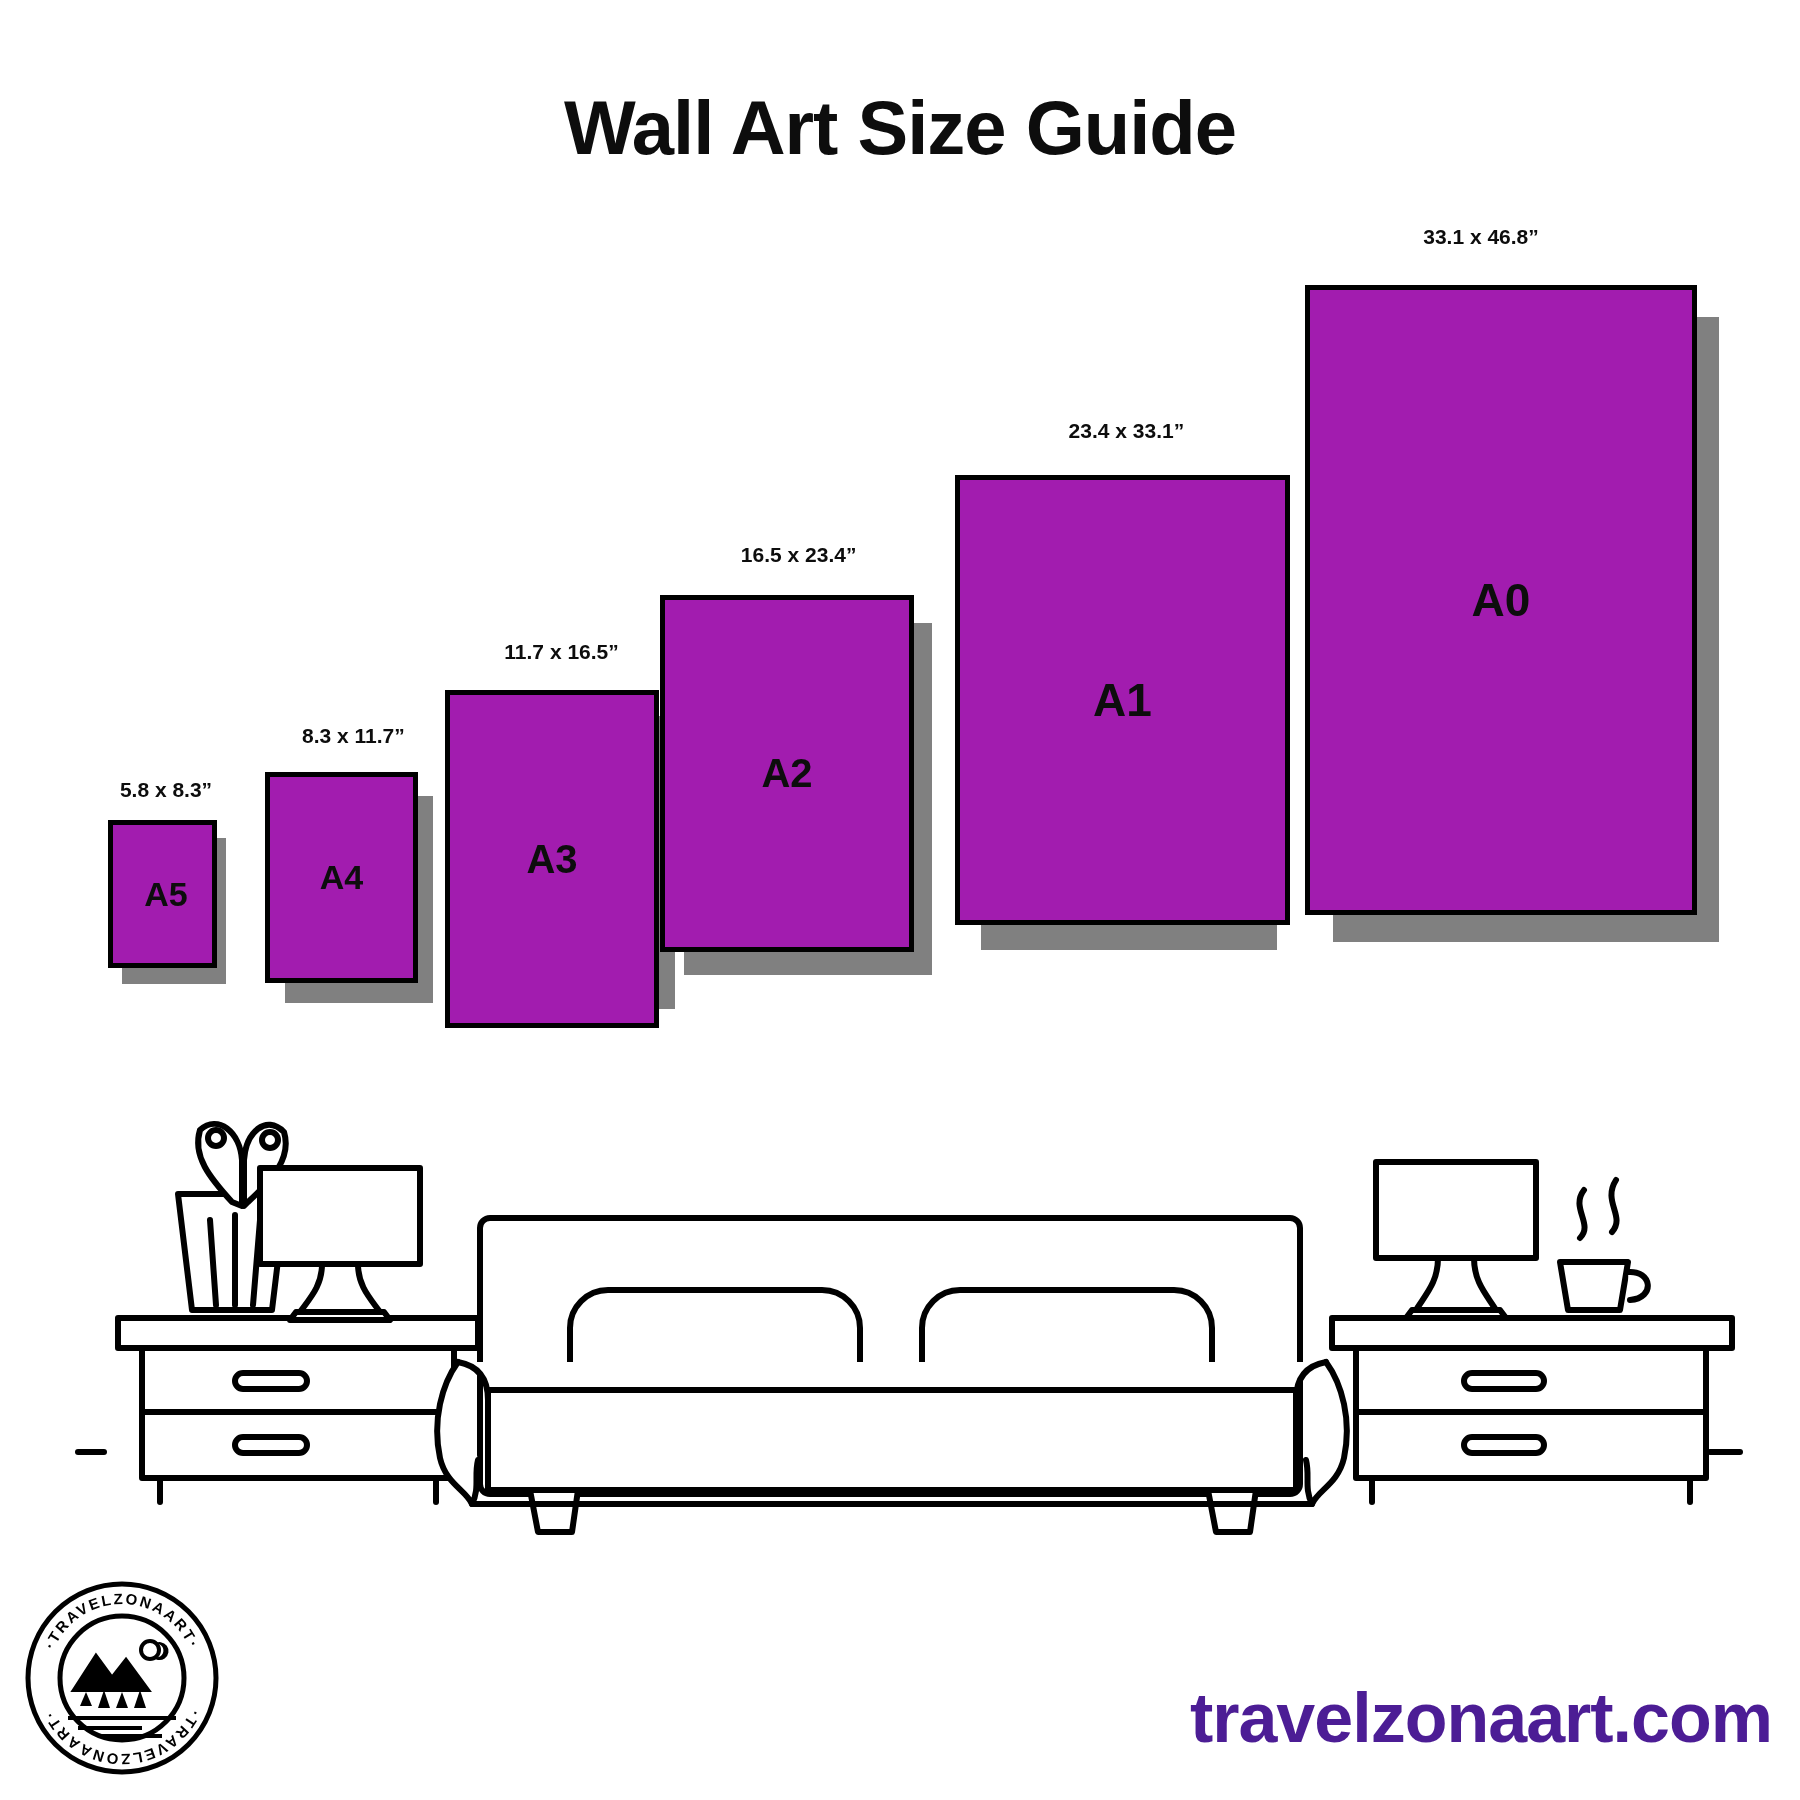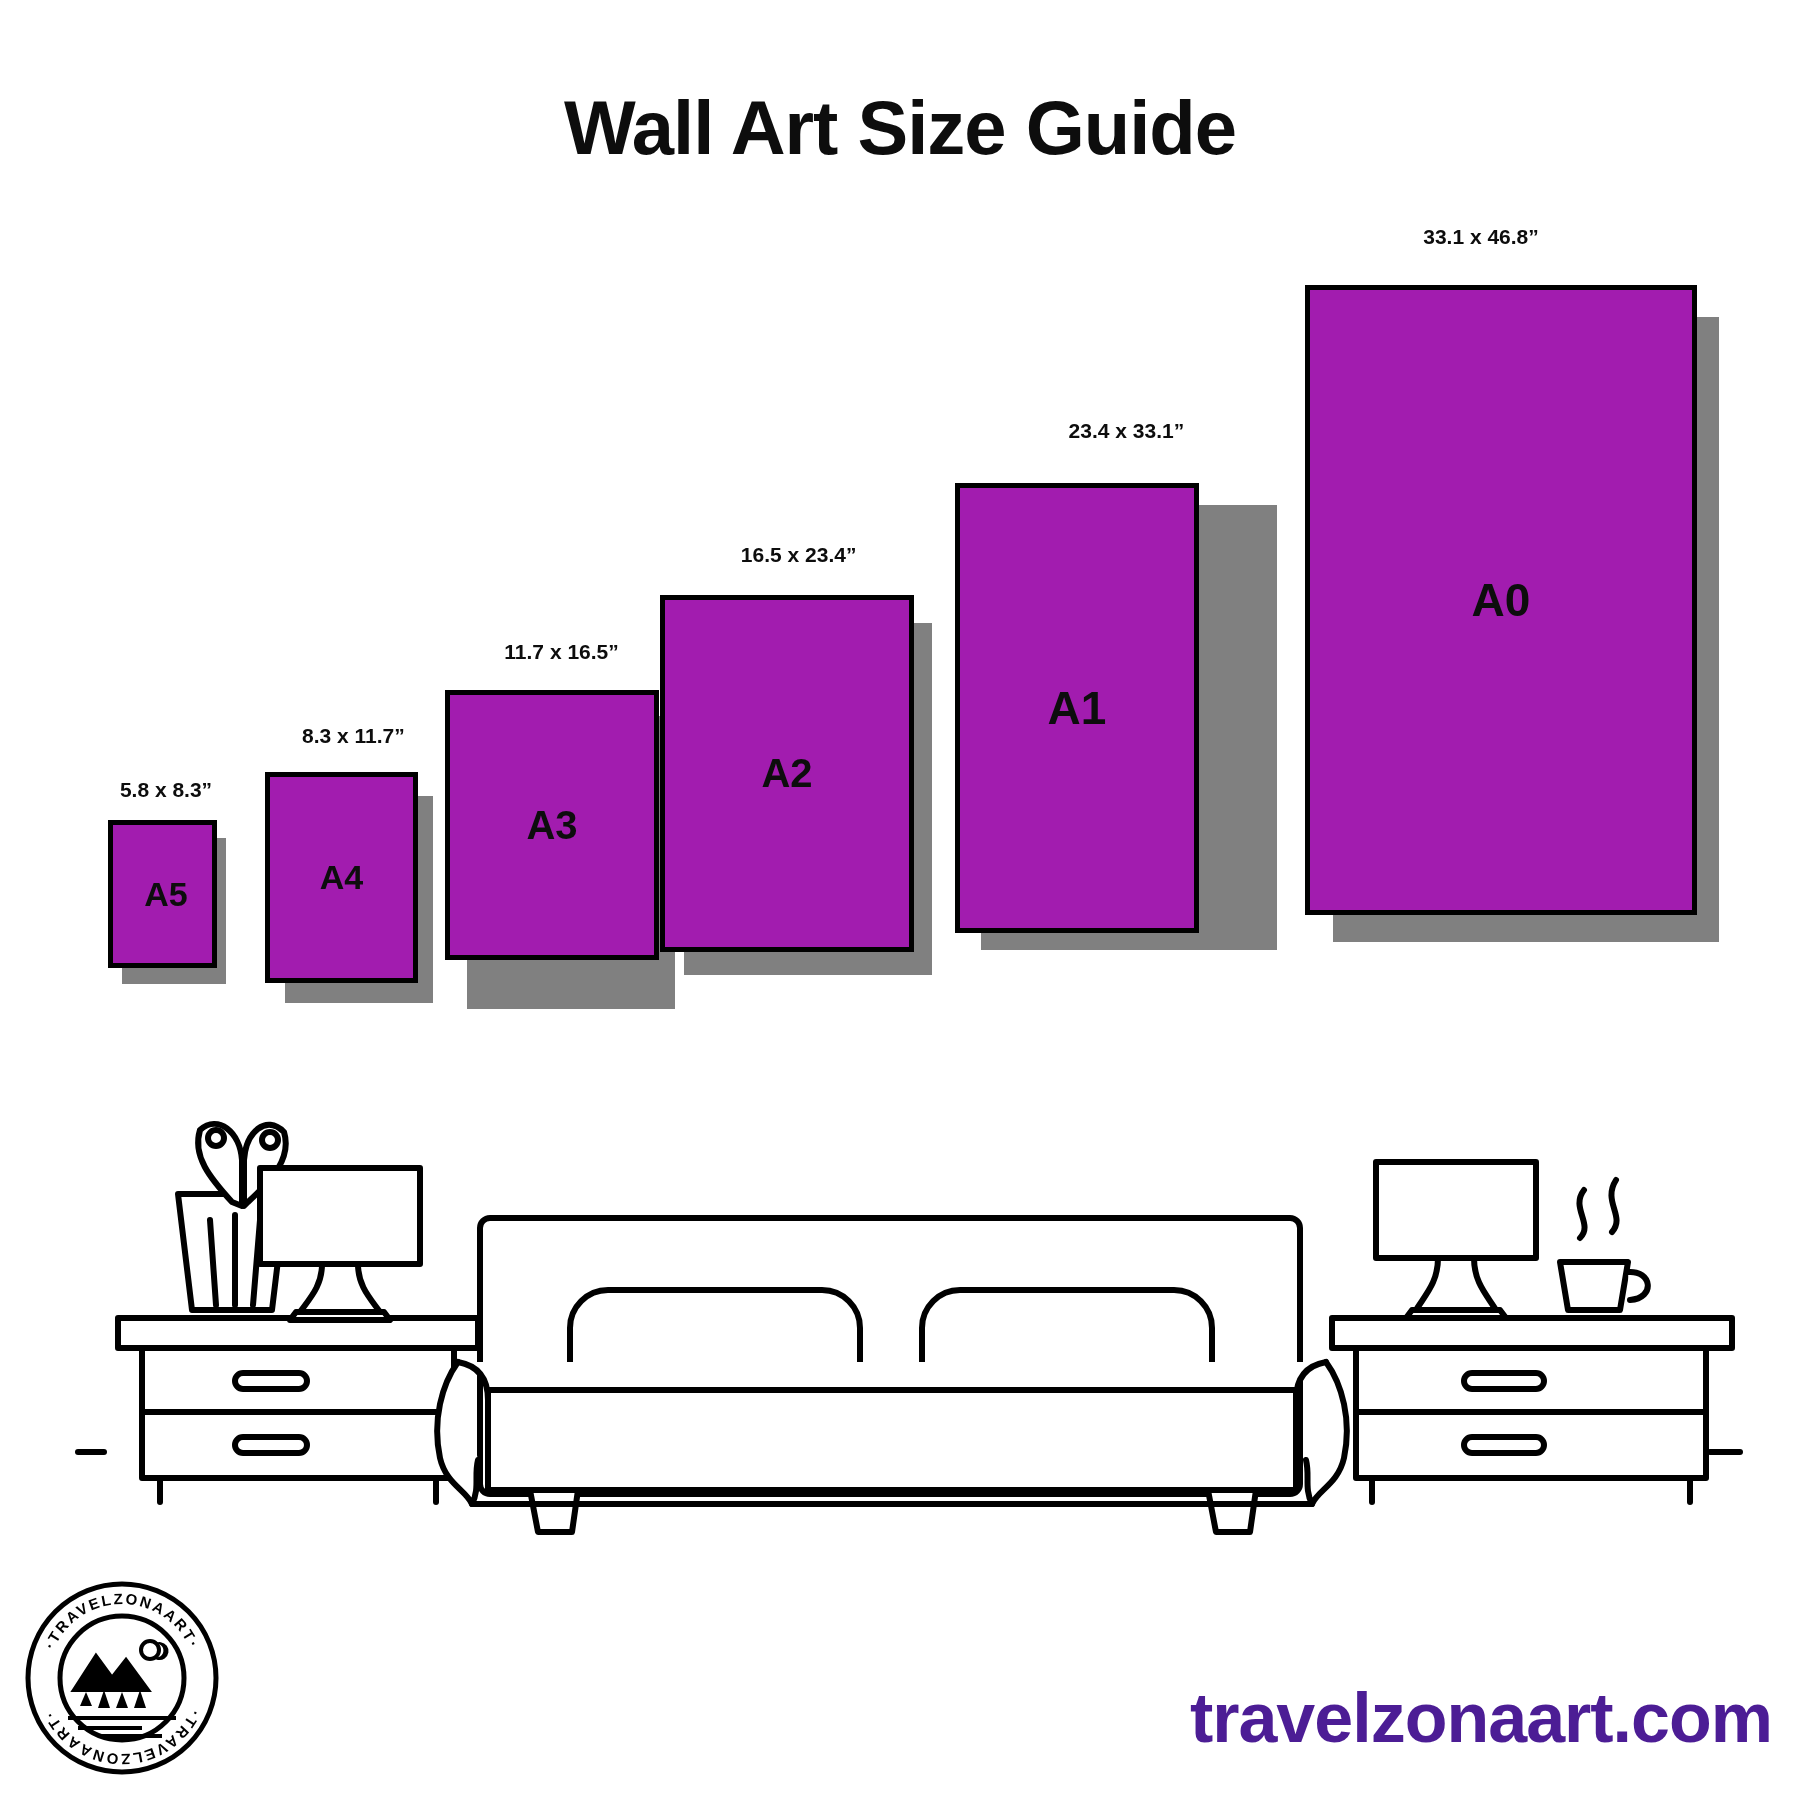--- a/index.html
+++ b/index.html
@@ -122,37 +122,37 @@
     <div class="frame-dim" style="top:-48px; left:52%;">8.3 x 11.7”</div>
     <div class="frame-shadow" style="left:20px; top:24px; width:148px; height:207px;"></div>
     <div class="frame-box" style="left:0; top:0; width:153px; height:211px;">
       <span class="frame-label sm">A4</span>
     </div>
   </div>
 
   <div class="frame-group" style="left:445px; width:240px; height:330px;padding-left:8px;">
     <div class="frame-dim" style="top:-50px; left:47%;">11.7 x 16.5”</div>
     <div class="frame-shadow" style="left:22px; top:26px; width:208px; height:293px;"></div>
-    <div class="frame-box" style="left:0; top:0; width:214px; height:270px;text-align:right;">
+    <div class="frame-box" style="left:0; top:0; width:214px; height:338px;text-align:right;">
       <span class="frame-label md">A3</span>
     </div>
   </div>
 
   <div class="frame-group" style="left:660px; width:330px; height:425px;">
     <div class="frame-dim" style="top:-52px; left:42%;">16.5 x 23.4”</div>
     <div class="frame-shadow" style="left:24px; top:28px; width:248px; height:352px;"></div>
     <div class="frame-box" style="left:0; top:0; width:254px; height:357px;">
       <span class="frame-label md">A2</span>
     </div>
   </div>
 
   <div class="frame-group" style="left:955px; width:360px; height:545px;padding-left:48px;">
     <div class="frame-dim" style="top:-56px; left:42%;">23.4 x 33.1”</div>
     <div class="frame-shadow" style="left:26px; top:30px; width:296px; height:445px;"></div>
-    <div class="frame-box" style="left:0; top:8px; width:244px; height:450px;">
+    <div class="frame-box" style="left:0; top:0; width:335px; height:450px;">
       <span class="frame-label lg">A1</span>
     </div>
   </div>
 
   <div class="frame-group" style="left:1305px; width:440px; height:735px;">
     <div class="frame-dim" style="top:-60px; left:40%;">33.1 x 46.8”</div>
     <div class="frame-shadow" style="left:28px; top:32px; width:386px; height:625px;"></div>
     <div class="frame-box" style="left:0; top:0; width:392px; height:630px;">
       <span class="frame-label lg">A0</span>
     </div>

